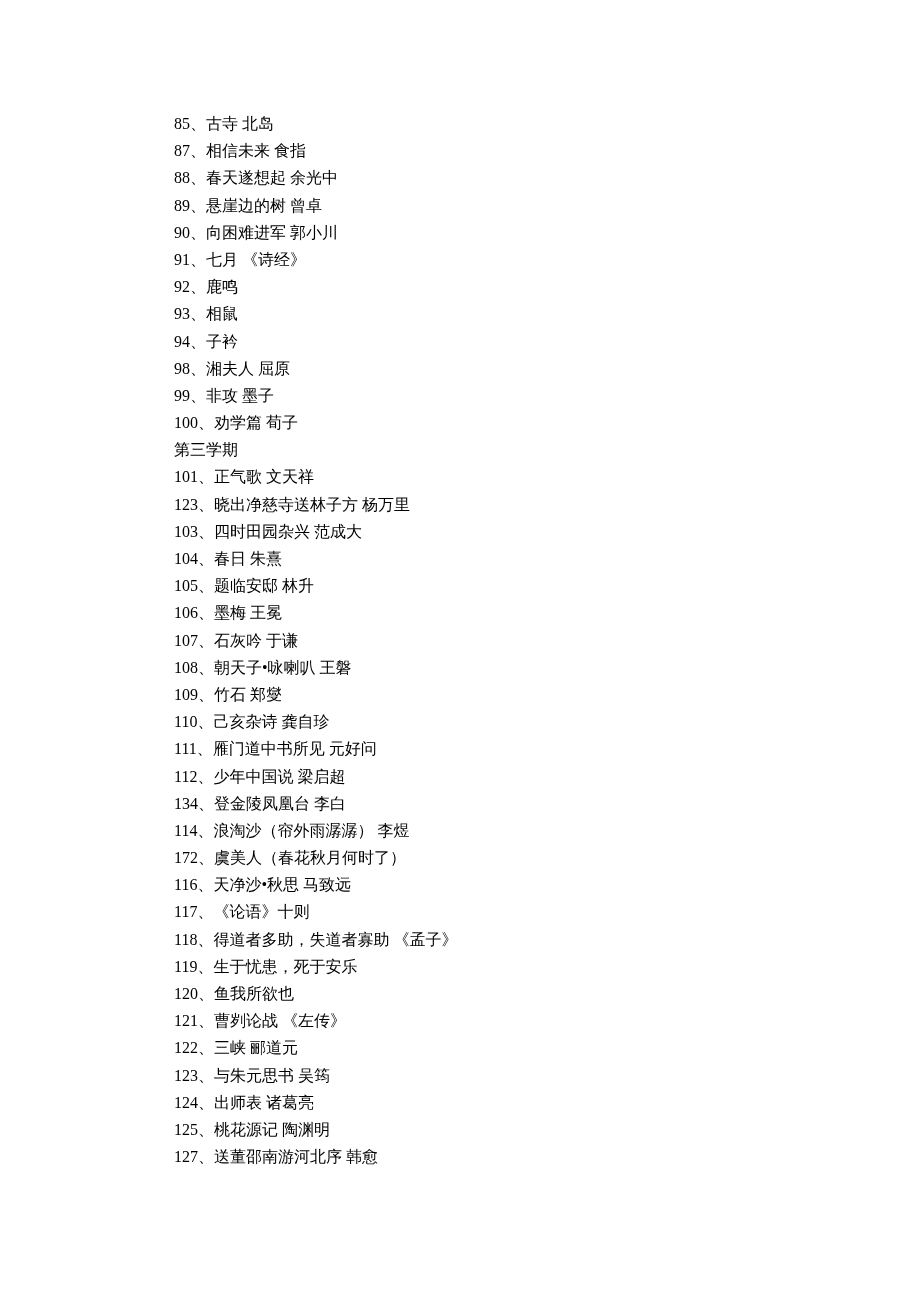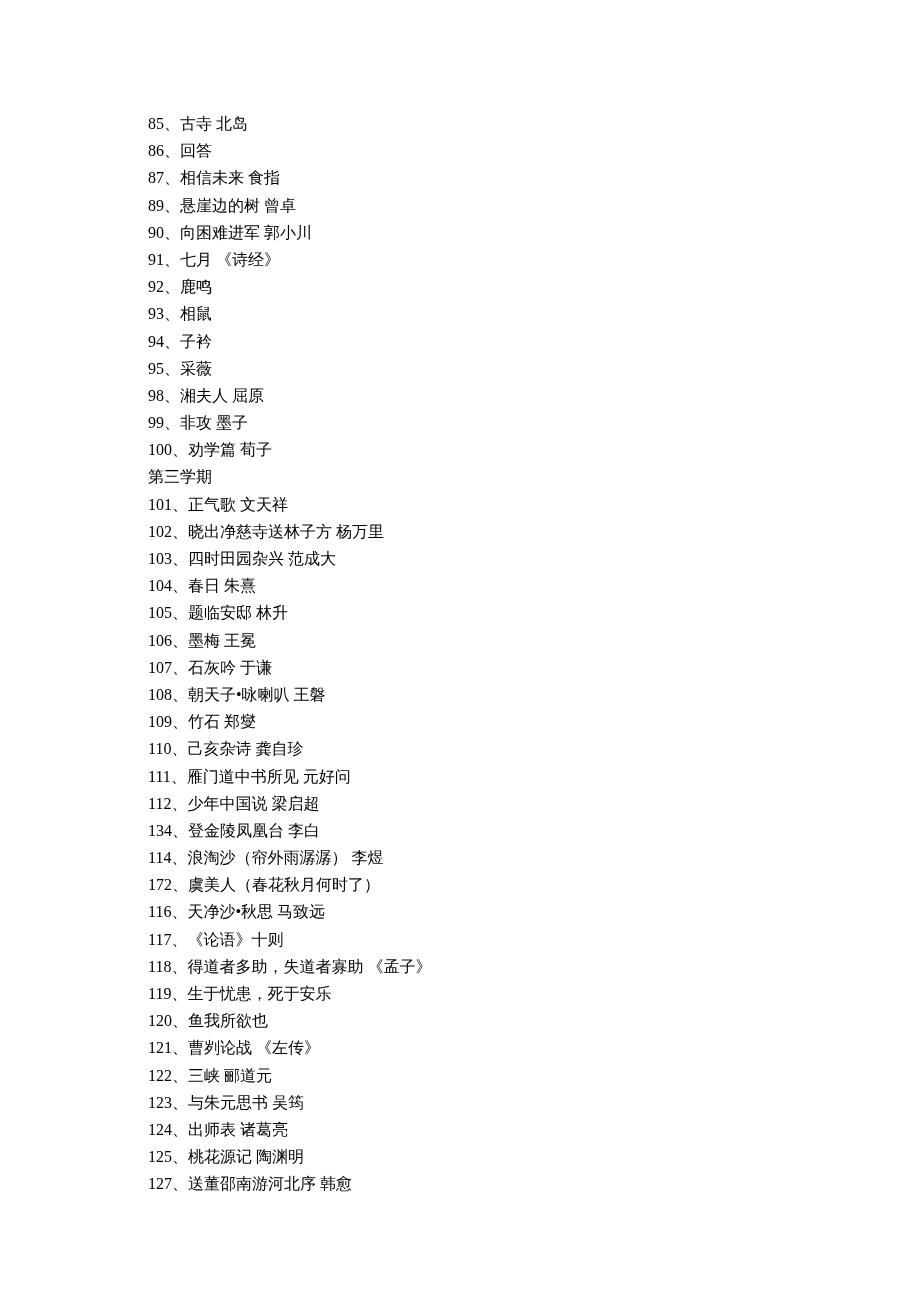--- a/index.html
+++ b/index.html
@@ -11,42 +11,42 @@
       background: #ffffff;
       font-family: "SimSun", "宋体", serif;
       font-size: 16px;
       color: #000000;
       padding: 110px 0 0 148px;
       line-height: 1.7;
       width: 920px;
     }
     .line {
       white-space: nowrap;
+      margin-left: 26px;
     }
   </style>
 </head>
 <body>
 
 <div id="content">
     <div class="line">85、古寺  北岛</div>
-    <div class="line">86、回答</div>
     <div class="line">87、相信未来  食指</div>
+    <div class="line">88、春天遂想起  余光中</div>
     <div class="line">89、悬崖边的树  曾卓</div>
     <div class="line">90、向困难进军  郭小川</div>
     <div class="line">91、七月  《诗经》</div>
     <div class="line">92、鹿鸣</div>
     <div class="line">93、相鼠</div>
     <div class="line">94、子衿</div>
-    <div class="line">95、采薇</div>
     <div class="line">98、湘夫人  屈原</div>
     <div class="line">99、非攻  墨子</div>
     <div class="line">100、劝学篇  荀子</div>
     <div class="line">第三学期</div>
     <div class="line">101、正气歌  文天祥</div>
-    <div class="line">102、晓出净慈寺送林子方  杨万里</div>
+    <div class="line">123、晓出净慈寺送林子方  杨万里</div>
     <div class="line">103、四时田园杂兴  范成大</div>
     <div class="line">104、春日  朱熹</div>
     <div class="line">105、题临安邸  林升</div>
     <div class="line">106、墨梅  王冕</div>
     <div class="line">107、石灰吟  于谦</div>
     <div class="line">108、朝天子•咏喇叭  王磐</div>
     <div class="line">109、竹石  郑燮</div>
     <div class="line">110、己亥杂诗  龚自珍</div>
     <div class="line">111、雁门道中书所见  元好问</div>
     <div class="line">112、少年中国说  梁启超</div>

